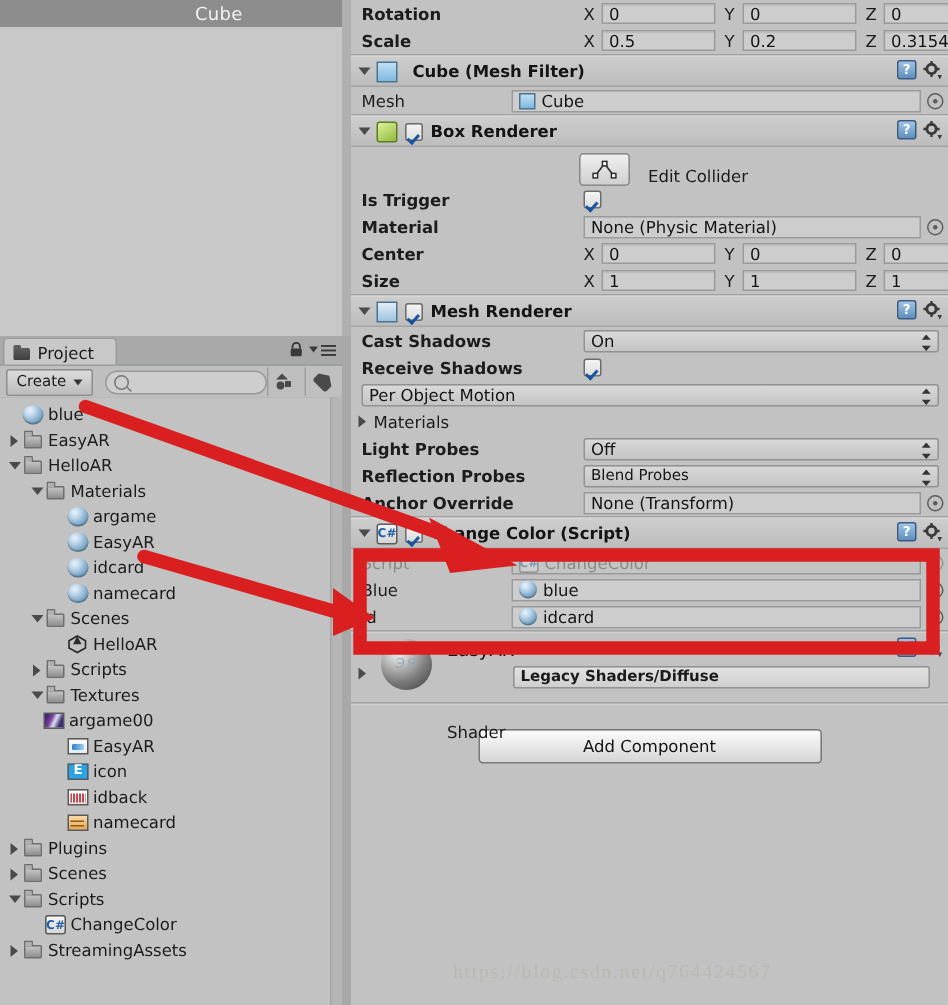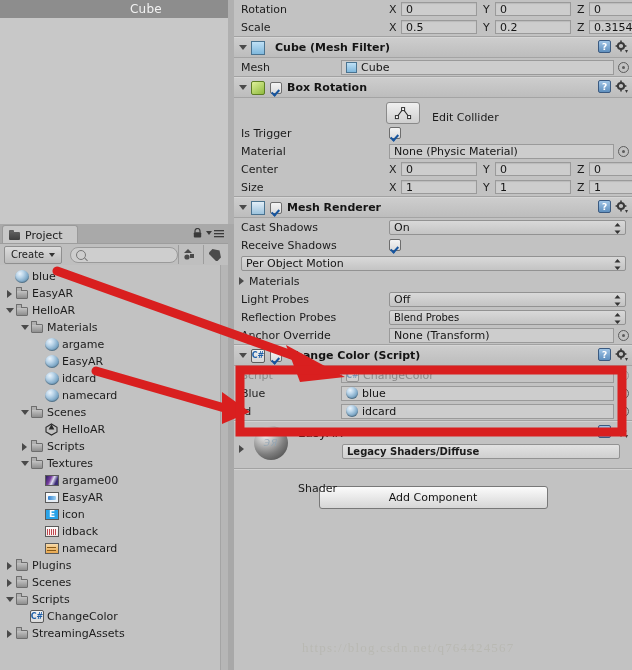--- a/index.html
+++ b/index.html
@@ -122,21 +122,21 @@
        border:solid #17559e;border-width:0 2px 2px 0;transform:rotate(42deg);}
   .comp-title{font-size:11px;font-weight:bold;color:#141414;margin-left:5px;}
   .hdr-right{position:absolute;right:4px;top:2px;display:flex;align-items:center;gap:4px;}
   .help-ic{width:13px;height:13px;border-radius:2px;border:1px solid #3b5a80;
            background:linear-gradient(#9fc4e6,#5f8fbe);display:flex;align-items:center;
            justify-content:center;color:#fff;font-size:9px;font-weight:bold;box-sizing:border-box;}
   .gear-ic{width:13px;height:13px;position:relative;}
 
   .row{height:18px;display:flex;align-items:center;padding-left:7px;position:relative;}
   .lab{width:100px;flex:0 0 100px;font-size:11px;color:#1c1c1c;}
-  .lab.wide{width:148px;flex:0 0 148px;}
+  .lab.wide{width:148px;flex:0 0 148px;font-weight:bold;}
   .field{height:14px;background:#cdcdcd;border:1px solid #9a9a9a;box-sizing:border-box;
          display:flex;align-items:center;padding-left:4px;font-size:11px;color:#151515;
          box-shadow:inset 0 1px 1px rgba(0,0,0,.09);}
   .axis{display:flex;align-items:center;gap:4px;margin-right:6px;}
   .axis .a{font-size:11px;color:#1c1c1c;width:8px;}
   .axis .field{width:76px;}
   .axis.z .field{width:82px;}
   .objfield{flex:1;margin-right:4px;height:15px;background:#cdcdcd;border:1px solid #9a9a9a;
             box-sizing:border-box;display:flex;align-items:center;gap:4px;padding-left:4px;
             font-size:11px;color:#151515;}
@@ -313,21 +313,21 @@
             <span class="ic ic-folder"></span>
             <span>Scripts</span>
           </div>
           <div class="trow" style="padding-left: 19px;">
             <span class="tw">
               <span class="tri-d"></span>
             </span>
             <span class="ic ic-folder"></span>
             <span>Textures</span>
           </div>
-          <div class="trow" style="padding-left: 34px;">
+          <div class="trow" style="padding-left: 18px;">
             <span class="tw"></span>
             <span class="ic ic-tex tx-argame"></span>
             <span>argame00</span>
           </div>
           <div class="trow" style="padding-left: 34px;">
             <span class="tw"></span>
             <span class="ic ic-tex tx-easyar"></span>
             <span>EasyAR</span>
           </div>
           <div class="trow" style="padding-left: 34px;">
@@ -446,21 +446,21 @@
       </span>
       <span class="target-ic"></span>
     </div>
 
     <div class="sep"></div>
 
     <div class="comp-hdr">
       <span class="twist tri-d"></span>
       <span class="chdr-ic ic-boxcoll"></span>
       <span class="chk on"></span>
-      <span class="comp-title">Box Rotation</span>
+      <span class="comp-title">Box Renderer</span>
       <span class="hdr-right">
         <span class="help-ic">?</span>
         <svg class="gear-ic" viewBox="0 0 13 13">
           <circle cx="6" cy="6" r="3.1" fill="none" stroke="#3a3a3a" stroke-width="2"></circle>
           <circle cx="6" cy="6" r="1.2" fill="#c2c2c2"></circle>
           <g stroke="#3a3a3a" stroke-width="1.6">
             <line x1="6" y1="0.6" x2="6" y2="2.4"></line>
               <line x1="6" y1="9.6" x2="6" y2="11.4"></line>
             <line x1="0.6" y1="6" x2="2.4" y2="6"></line>
               <line x1="9.6" y1="6" x2="11.4" y2="6"></line>

